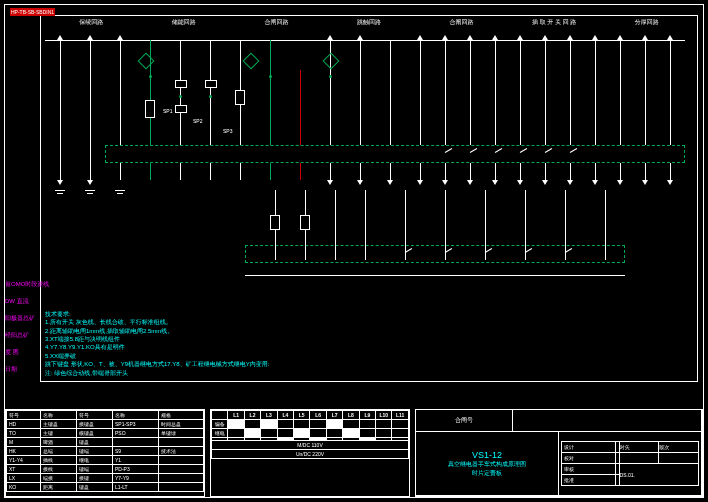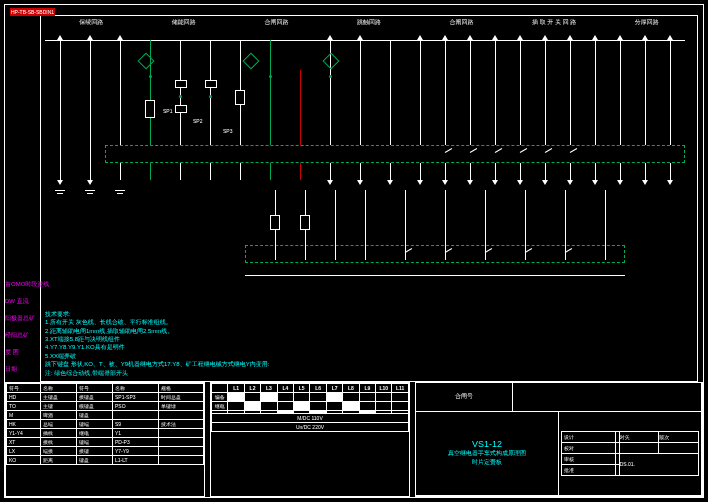--- a/index.html
+++ b/index.html
@@ -15,21 +15,21 @@
 .cline{background:#0a5}
 .rline{background:#c00}
 .arrow-up{position:absolute;width:0;height:0;border-left:3px solid transparent;border-right:3px solid transparent;border-bottom:5px solid #fff}
 .arrow-dn{position:absolute;width:0;height:0;border-left:3px solid transparent;border-right:3px solid transparent;border-top:5px solid #fff}
 .dot{position:absolute;width:3px;height:3px;background:#0a5;border-radius:50%}
 .box{position:absolute;border:1px solid #fff;background:#000}
 .diamond{position:absolute;width:12px;height:12px;border:1px solid #0a5;transform:rotate(45deg)}
 .gnd{position:absolute;width:10px}
 .gnd::before{content:'';position:absolute;left:0;width:10px;height:1px;background:#fff;top:0}
 .gnd::after{content:'';position:absolute;left:2px;width:6px;height:1px;background:#fff;top:3px}
-.bottom-section{position:absolute;bottom:5px;left:5px;right:5px;height:115px;display:flex}
+.bottom-section{position:absolute;bottom:5px;left:5px;right:5px;height:88px;display:flex}
 .notes{position:absolute;left:45px;bottom:125px;color:#0ff;font-size:6px;line-height:1.4}
 .side-labels{position:absolute;left:5px;top:280px;color:#f0f;font-size:6px}
 .side-labels div{margin-bottom:8px}
 .component-table{flex:0 0 200px;border:1px solid #fff}
 .component-table table{width:100%;border-collapse:collapse;font-size:5px}
 .component-table td{border:1px solid #fff;padding:1px 2px;color:#fff}
 .matrix-table{flex:0 0 200px;border:1px solid #fff;margin-left:5px}
 .matrix-table table{width:100%;border-collapse:collapse;font-size:5px}
 .matrix-table td,.matrix-table th{border:1px solid #fff;padding:1px;text-align:center;color:#fff;width:12px}
 .filled{background:#fff}

